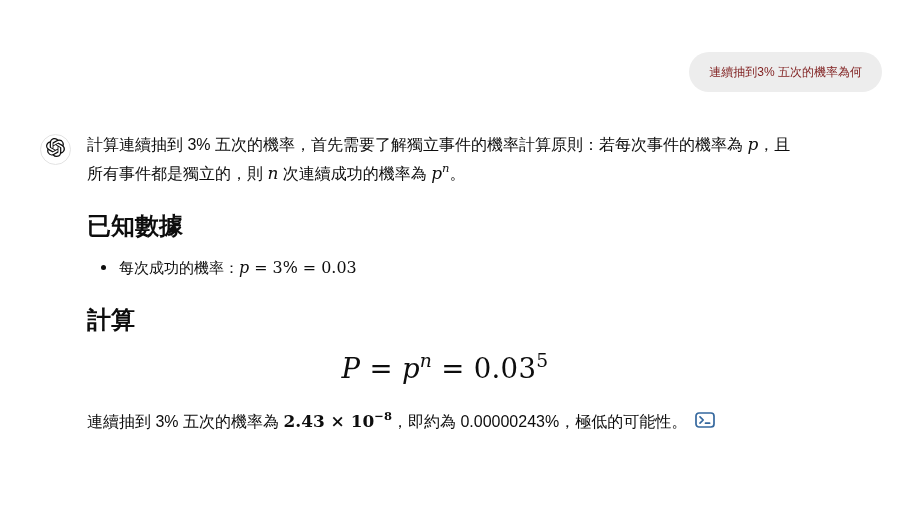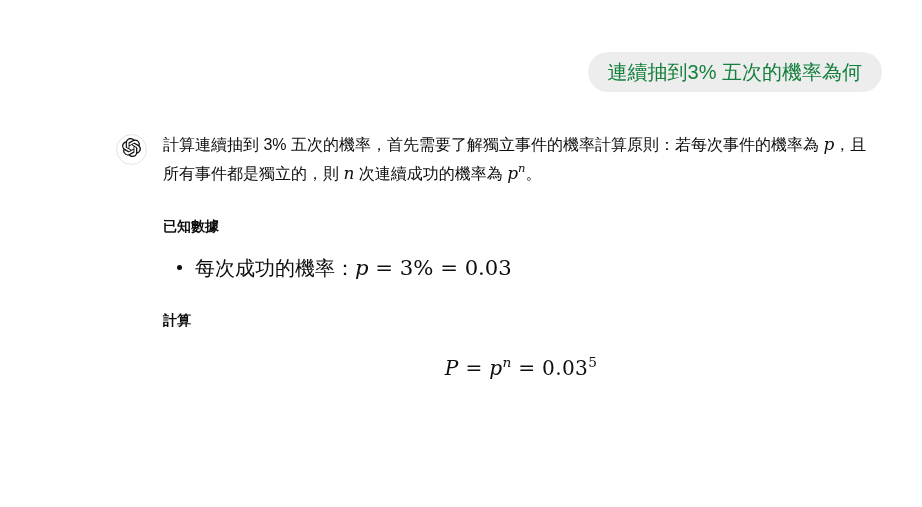--- a/index.html
+++ b/index.html
@@ -9,58 +9,58 @@
     color:#0d0d0d;
     -webkit-font-smoothing:antialiased;
   }
 
   
   .user-row { display:flex; justify-content:flex-end; padding:52px 40px 0 0; }
   .user-bubble {
     background:#ededed;
     border-radius:20px;
     padding:8px 20px;
-    font-size:20px;
+    font-size:12px;
     line-height:24px;
-    color:#15803d;
+    color:#7f1d1d;
     max-width:560px;
   }
 
   
-  .assistant-row { display:flex; align-items:flex-start; margin-top:38px; padding-left:116px; }
+  .assistant-row { display:flex; align-items:flex-start; margin-top:38px; padding-left:40px; }
   .avatar {
     width:31px; height:31px; flex:0 0 31px;
     border:1px solid #e3e3e3; border-radius:50%;
     display:flex; align-items:center; justify-content:center;
     margin-top:4px; background:#fff;
   }
   .avatar svg { width:19px; height:19px; fill:#0d0d0d; }
 
   .content { margin-left:16px; width:716px; font-size:16px; line-height:28px; }
 
   .content p { margin:0; }
-  .content h3 { font-size:14px; line-height:24px; font-weight:700; margin:26px 0 16px 0; }
+  .content h3 { font-size:24px; line-height:24px; font-weight:700; margin:26px 0 16px 0; }
 
   ul.known-list { list-style:none; margin:0 0 0 10px; padding:0; }
-  ul.known-list li { position:relative; padding-left:22px; margin-bottom:12px; font-size:20px; }
+  ul.known-list li { position:relative; padding-left:22px; margin-bottom:12px; font-size:15px; }
   ul.known-list li .dot {
     position:absolute; left:4px; top:11px;
     width:5px; height:5px; border-radius:50%; background:#0d0d0d;
   }
 
   
   .mi { font-family:"DejaVu Serif","Liberation Serif",serif; font-style:italic; font-size:1.06em; }
   .mn { font-family:"DejaVu Serif","Liberation Serif",serif; font-style:normal; font-size:1.06em; }
   .mb { font-family:"DejaVu Serif","Liberation Serif",serif; font-weight:700; font-size:1.06em; }
   sup.msup { font-size:68%; position:relative; top:-0.05em; vertical-align:super; line-height:0; }
 
   .formula-block {
     text-align:center;
     margin:22px 0 24px 0;
-    font-size:19px;
+    font-size:26px;
     letter-spacing:0.3px;
   }
 
   .compute-line { margin-top:22px; }
   .result-line { margin-top:32px; display:flex; align-items:center; flex-wrap:wrap; }
 
   .citation-chip {
     display:inline-flex; align-items:center;
     margin-left:8px; cursor:pointer;
     position:relative; top:1px;
@@ -94,15 +94,24 @@
 
     <ul class="known-list">
       <li><span class="dot"></span><span>每次成功的機率：</span><span class="mi">p</span><span class="mn"> = 3% = 0.03</span></li>
     </ul>
 
     <h3>計算</h3>
 
     <div class="formula-block"><span class="mi">P</span><span class="mn"> = </span><span class="mi"><span>p</span><sup class="msup">n</sup></span><span class="mn"><span> = 0.03</span><sup class="msup">5</sup></span></div>
 
 
+    <p class="result-line">
+        <span><span>連續抽到 3% 五次的機率為 </span><span class="mb"><span>2.43 × 10</span><sup class="msup">−8</sup></span><span>，即約為 0.00000243%，極低的可能性。</span><span class="citation-chip">
+            <span><svg viewBox="0 0 20 16" fill="none" aria-hidden="true">
+                <rect x="1" y="1" width="18" height="14" rx="3" stroke="#35689e" stroke-width="1.7"></rect>
+                <path d="M5 4.8 L8.2 8 L5 11.2" stroke="#35689e" stroke-width="1.7" stroke-linecap="round" stroke-linejoin="round"></path>
+                <line x1="10.5" y1="11.2" x2="14.6" y2="11.2" stroke="#35689e" stroke-width="1.7" stroke-linecap="round"></line>
+              </svg></span>
+          </span></span>
+      </p>
 
   </div>
 </div>
 
 </body></html>

